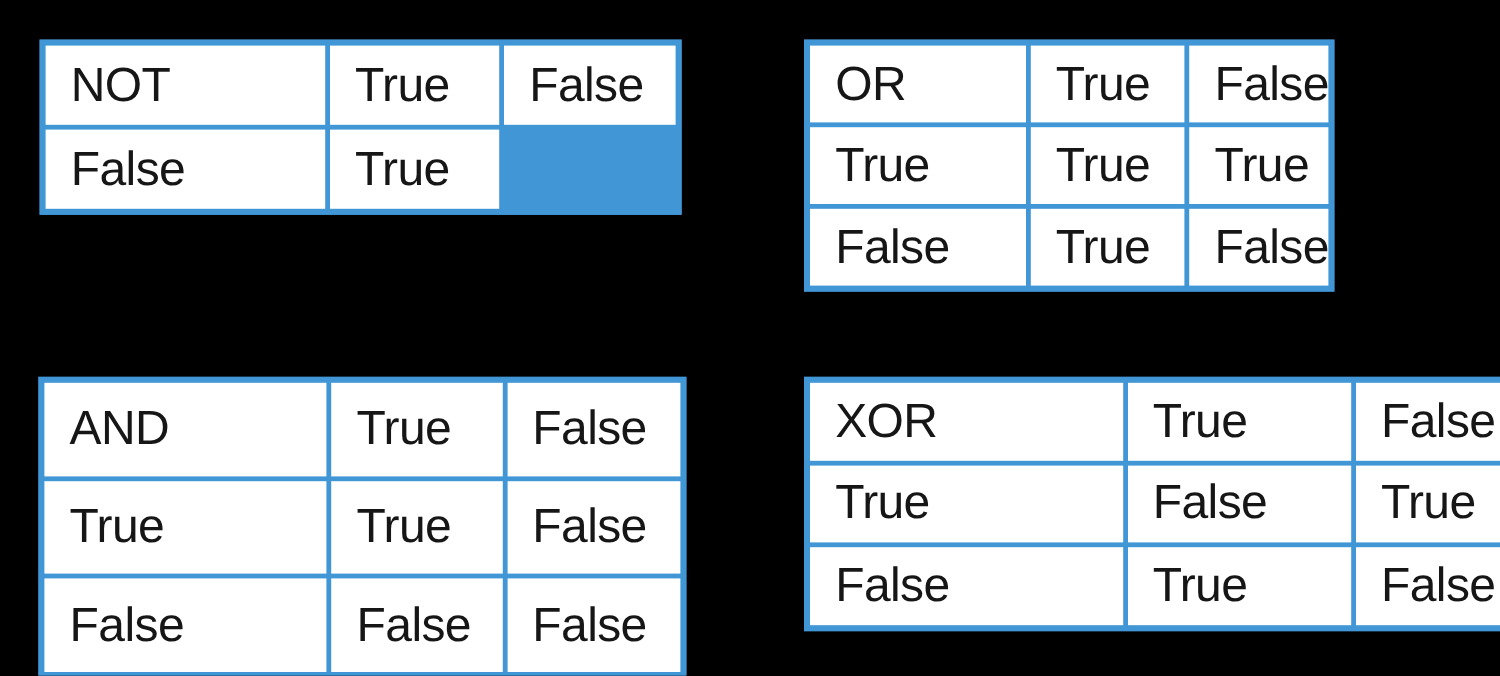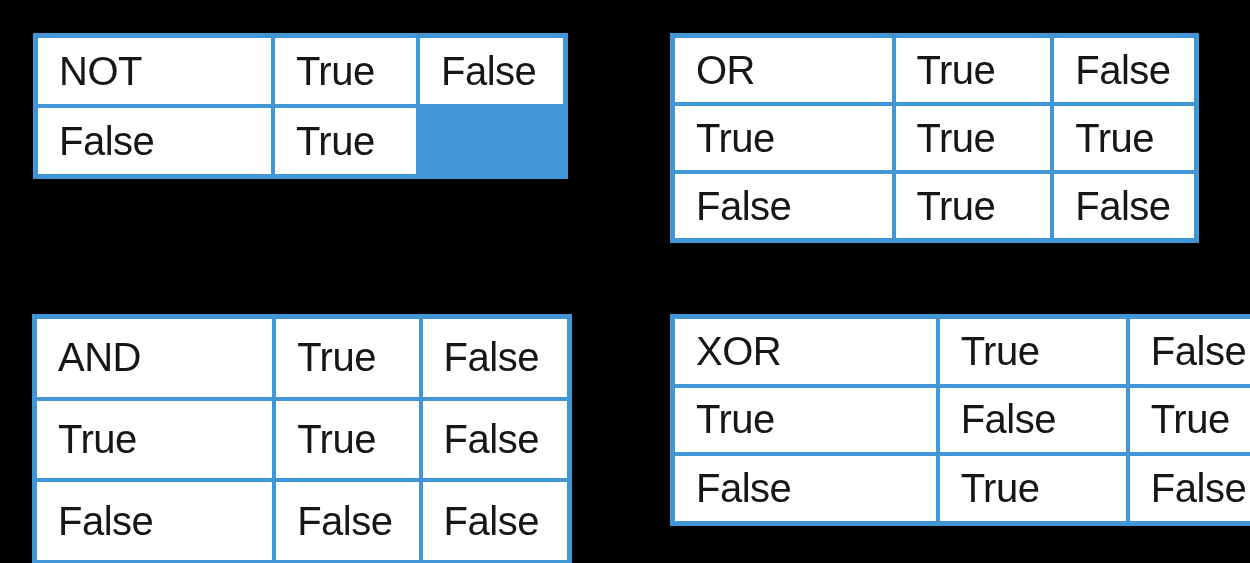--- a/index.html
+++ b/index.html
@@ -46,21 +46,21 @@
   }
   .pos-and {
     left: 32px; top: 314px;
     width: 540px; height: 251px;
     grid-template-columns: 241fr 146fr 148fr;
     grid-template-rows: 1fr 1fr 1fr;
   }
   
   .pos-or {
     left: 670px; top: 33px;
-    width: 529px; height: 210px;
+    width: 442px; height: 210px;
     grid-template-columns: 231fr 165fr 149fr;
     grid-template-rows: 1fr 1fr 1fr;
   }
   .pos-xor {
     left: 670px; top: 314px;
     width: 633px; height: 212px;
     grid-template-columns: 231fr 165fr 149fr;
     grid-template-rows: 1fr 1fr 1fr;
   }
 </style>

